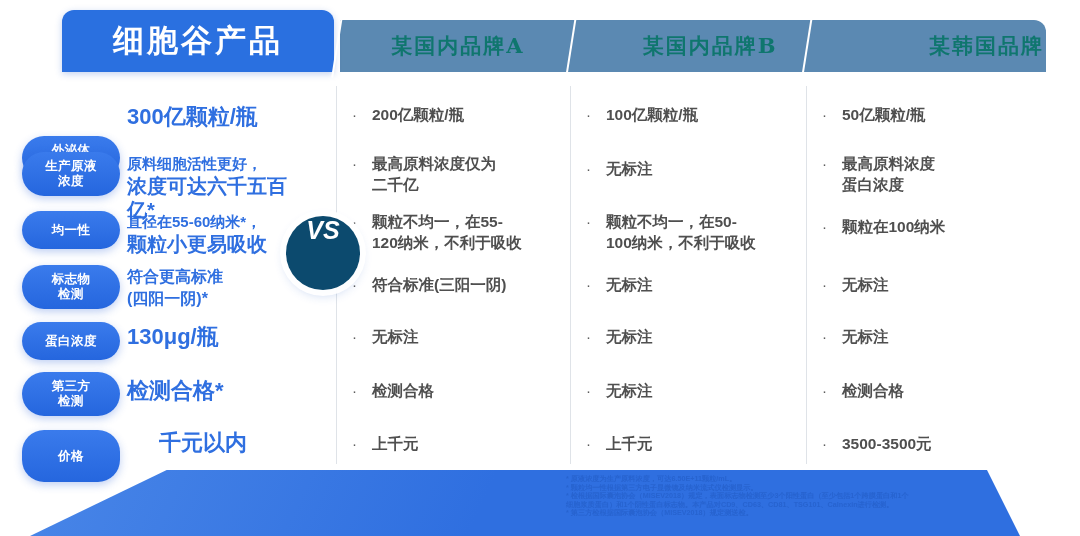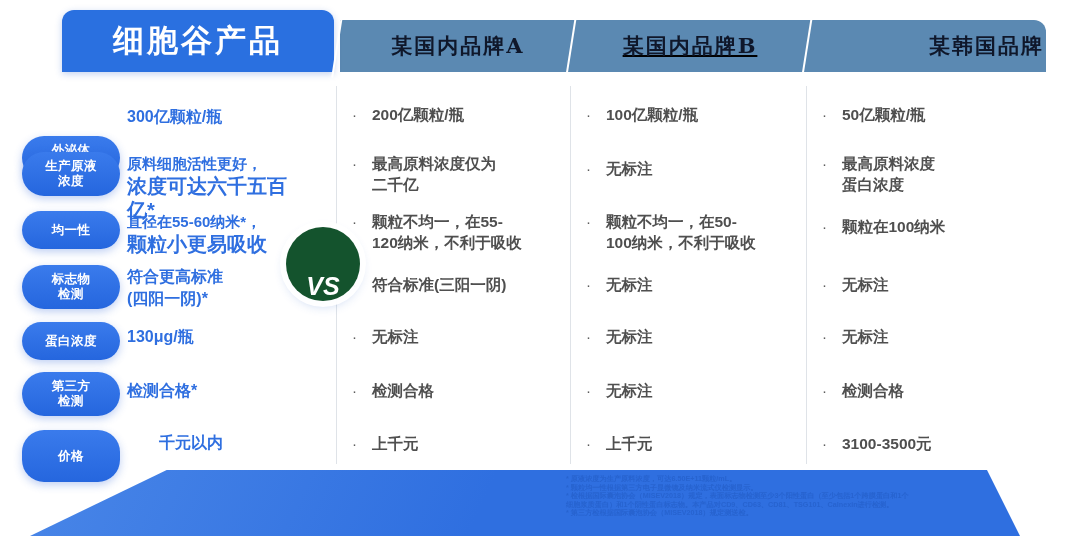--- a/index.html
+++ b/index.html
@@ -79,21 +79,21 @@
   .header-cell {
     position: absolute;
     top: 20px;
     height: 52px;
     display: flex;
     align-items: center;
     justify-content: center;
     z-index: 5;
   }
   .header-cell-text {
-    color: #0f172a;
+    color: #0f766e;
     font-size: 21px;
     font-weight: 600;
     letter-spacing: 2px;
     font-family: "DejaVu Serif", "Liberation Serif", serif;
     white-space: nowrap;
   }
   .hdr-sep {
     position: absolute;
     top: 16px;
     width: 2px;
@@ -138,36 +138,36 @@
 
   
   .v1 {
     position: absolute;
     left: 127px;
     width: 160px;
     color: #2f6fe0;
     font-weight: 700;
     z-index: 6;
   }
-  .v1 .big { font-size: 16px; line-height: 26px; }
+  .v1 .big { font-size: 22px; line-height: 26px; }
   .v1 .mid { font-size: 16px; line-height: 22px; }
   .v1 .lg  { font-size: 20px; }
   .v1 .sm  { font-size: 15px; }
 
   
   .vs-badge {
     position: absolute;
     left: 286px;
-    top: 227px;
+    top: 216px;
     width: 74px;
     height: 74px;
     border-radius: 50%;
-    background: #14532d;
+    background: #0c4a6e;
     display: flex;
-    align-items: flex-end;
+    align-items: flex-start;
     justify-content: center;
     box-shadow: 0 0 0 6px rgba(255,255,255,.95), 0 4px 12px rgba(40,95,200,.32);
     z-index: 9;
   }
   .vs-text {
     color: #ffffff;
     font-size: 25px;
     font-weight: 700;
     font-style: italic;
     letter-spacing: 0px;
@@ -223,21 +223,21 @@
 
   <div class="header-band"></div>
 
   <div class="header-main">
     <span class="header-main-text">细胞谷产品</span>
   </div>
 
   <div class="header-cell" style="left:344px; width:228px;">
     <span class="header-cell-text">某国内品牌A</span>
   </div>
-  <div class="header-cell" style="left:576px; width:228px;text-decoration:underline;">
+  <div class="header-cell" style="left:596px; width:228px;">
     <span class="header-cell-text">某国内品牌B</span>
   </div>
   <div class="header-cell" style="left:812px; width:232px;justify-content:flex-end;">
     <span class="header-cell-text">某韩国品牌</span>
   </div>
 
   <div class="hdr-sep" style="left:336px;"></div>
   <div class="hdr-sep" style="left:570px;"></div>
   <div class="hdr-sep" style="left:806px;"></div>
 
@@ -387,21 +387,21 @@
   <div class="bullet-row" style="left:822px; top:326px; width:220px;">
     <span class="bullet-dot">·</span>
     <span class="bullet-text">无标注</span>
   </div>
   <div class="bullet-row" style="left:822px; top:380px; width:220px;">
     <span class="bullet-dot">·</span>
     <span class="bullet-text">检测合格</span>
   </div>
   <div class="bullet-row" style="left:822px; top:433px; width:220px;">
     <span class="bullet-dot">·</span>
-    <span class="bullet-text">3100-3500元</span>
+    <span class="bullet-text">3500-3500元</span>
   </div>
 
   <div class="footnotes">
     <div class="footnote-line">* 原液浓度为生产原料浓度，可达6.50E+11颗粒/mL。</div>
     <div class="footnote-line">* 颗粒均一性根据第三方电子显微镜及纳米流式仪检测显示。</div>
     <div class="footnote-line">* 检根据国际囊泡协会（MISEV2018）规定，表面标志物检测至少3个阳性蛋白（至少包括1个跨膜蛋白和1个</div>
     <div class="footnote-line">   细胞浆质蛋白）和1个阴性蛋白标志物。本产品对CD9、CD63、CD81、TSG101、Calnexin进行检测。</div>
     <div class="footnote-line">* 第三方检根据国际囊泡协会（MISEV2018）规定测送检。</div>
   </div>
 

